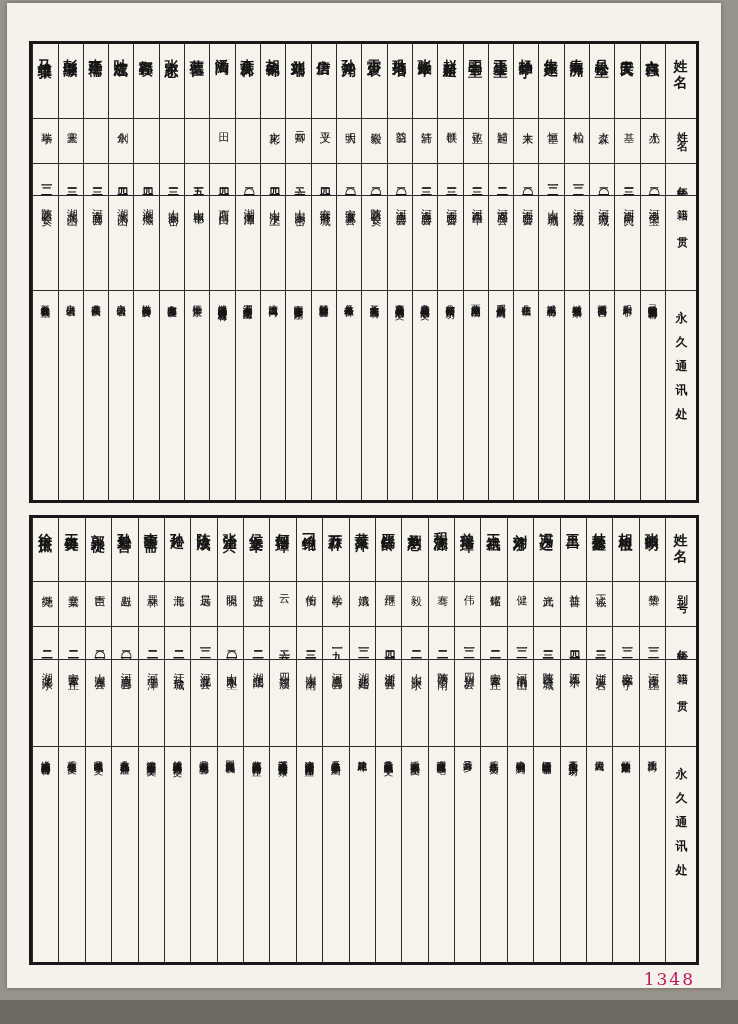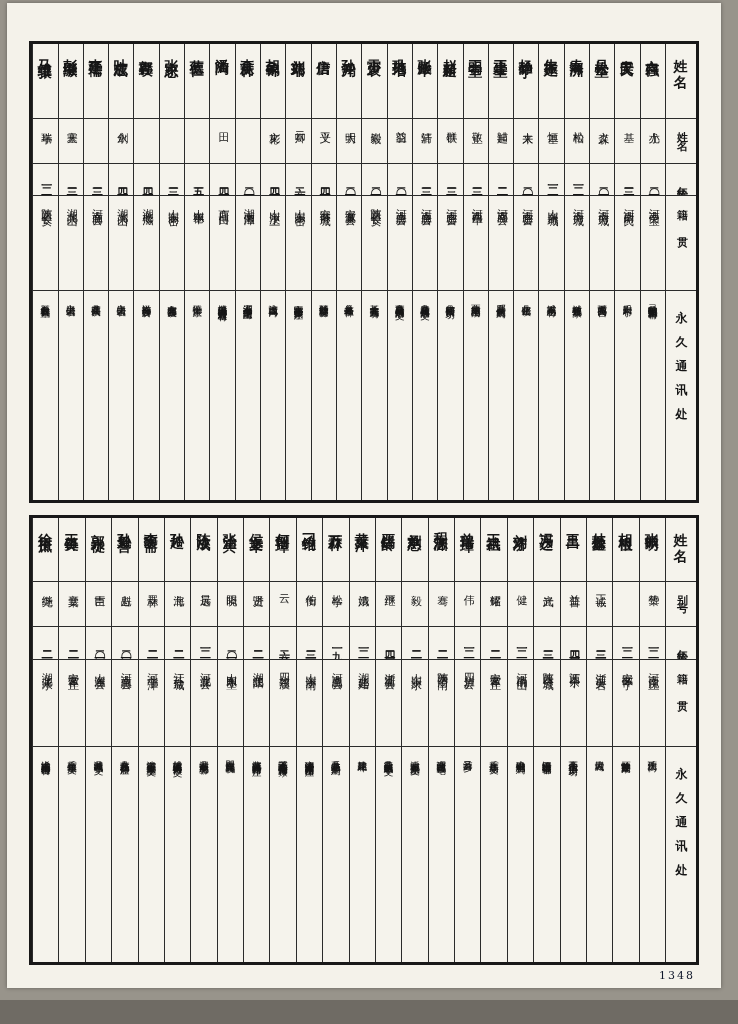--- a/index.html
+++ b/index.html
@@ -57,21 +57,21 @@
   
   .hcell .vtxt{font-weight:700;font-size:12px;}
   .hcell.name .vtxt{letter-spacing:16px;}
   .hcell.alias .vtxt{letter-spacing:8px;}
   .hcell.age .vtxt{letter-spacing:2px;font-size:11px;}
   .hcell.origin .vtxt{letter-spacing:28px;}
   .hcell.address{padding-top:10px;}
   .hcell.address .vtxt{font-size:12px;line-height:normal;letter-spacing:24px;height:auto;}
   .pageno{
     position:absolute;right:26px;top:966px;
-    font-size:11px;letter-spacing:2px;color:#0f172a;
+    font-size:17px;letter-spacing:2px;color:#be185d;
     font-family:"DejaVu Serif","Liberation Serif",serif;
     text-align:center;
   }
 </style>
 </head>
 <body>
 
 <div class="page">
 
   <section class="table" id="t0" data-table="0">

